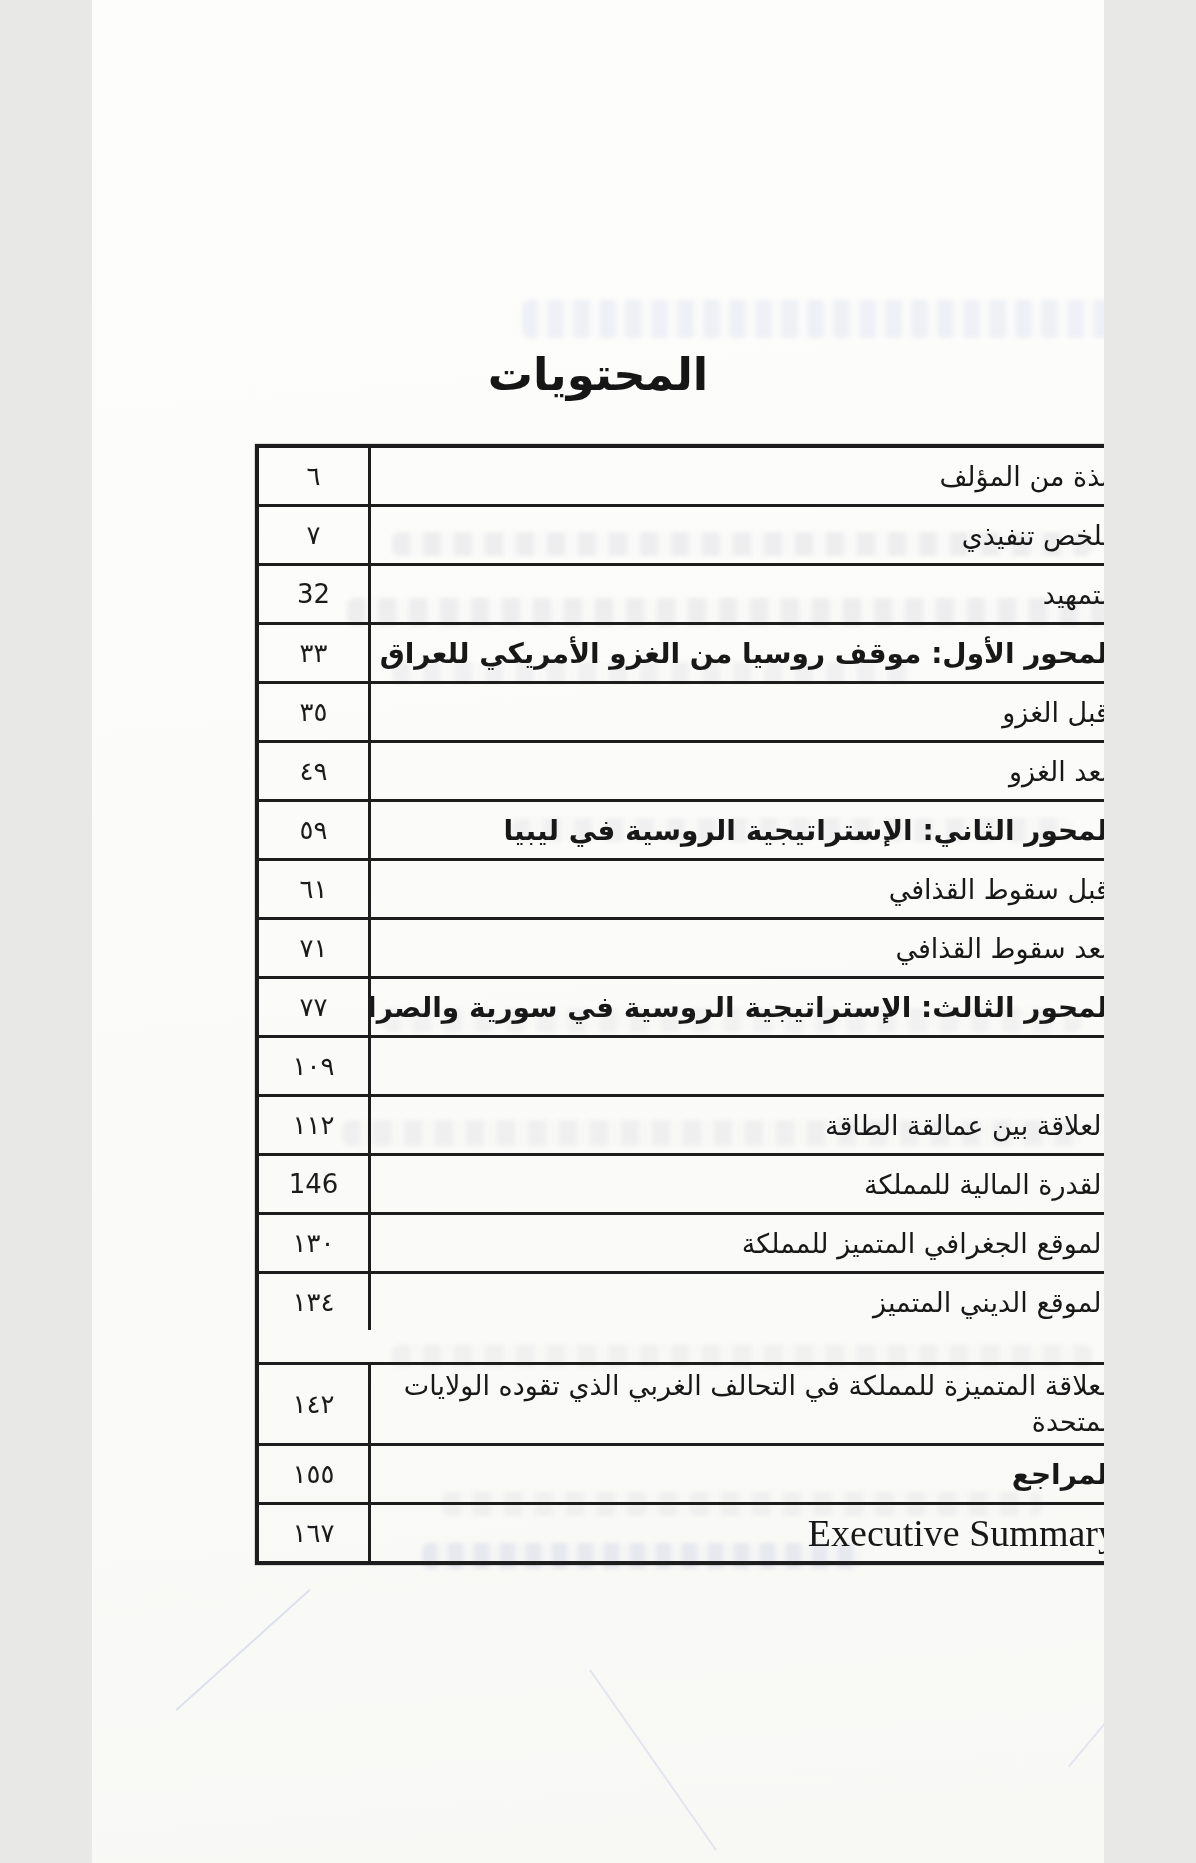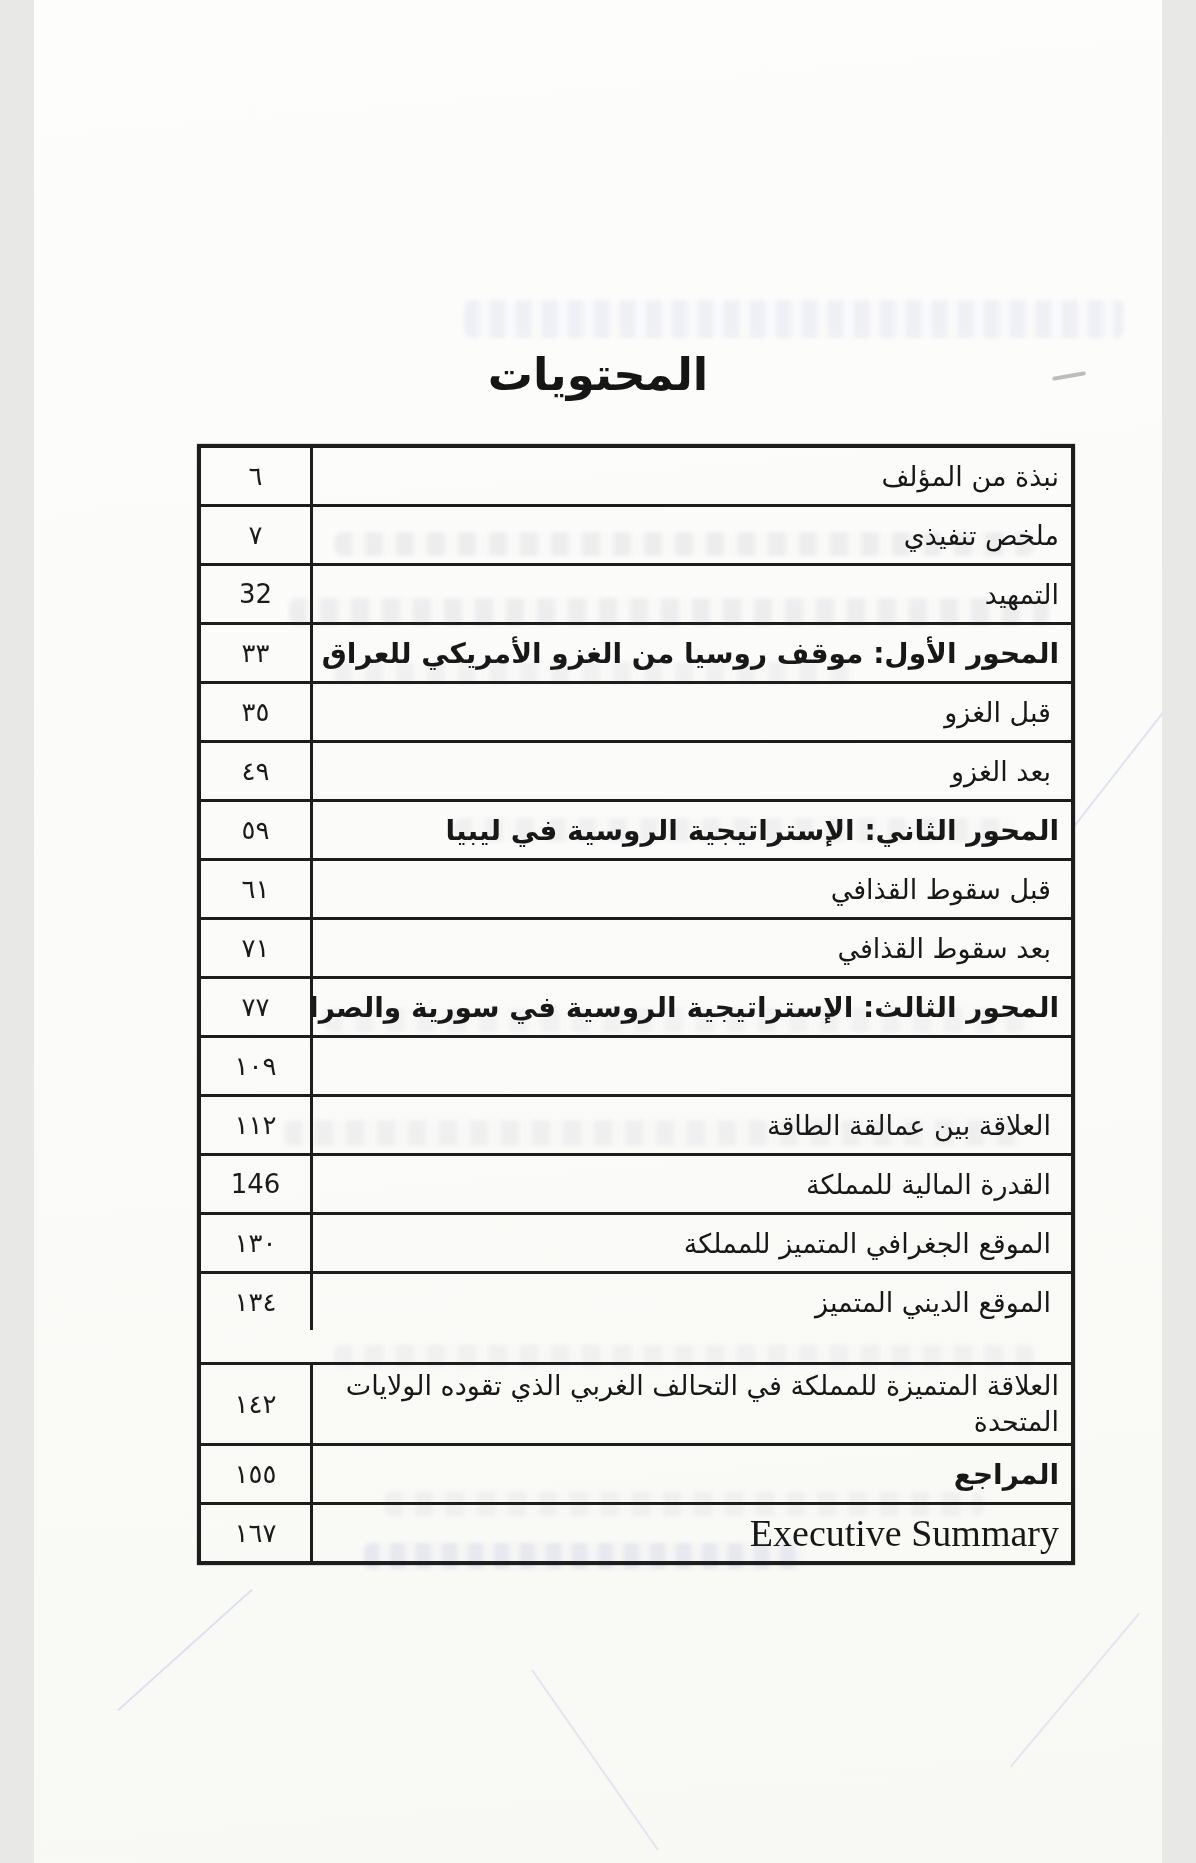--- a/index.html
+++ b/index.html
@@ -1,18 +1,18 @@
 <!DOCTYPE html>
 <html lang="ar"><head>
 <meta charset="utf-8">
 <style>
   html,body { margin:0; padding:0; background:#e8e8e6; }
   .page {
     position:relative;
-    width:1128px; height:1863px;
+    width:1012px; height:1863px;
     margin:0 auto;
     background:linear-gradient(175deg,#fdfdfc 0%,#fbfbf9 45%,#f8f8f5 100%);
     font-family:"DejaVu Sans", sans-serif;
     color:#1c1c1c;
     overflow:hidden;
   }
 
   
   .page-title {
     position:absolute; top:348px; left:0; right:0;

